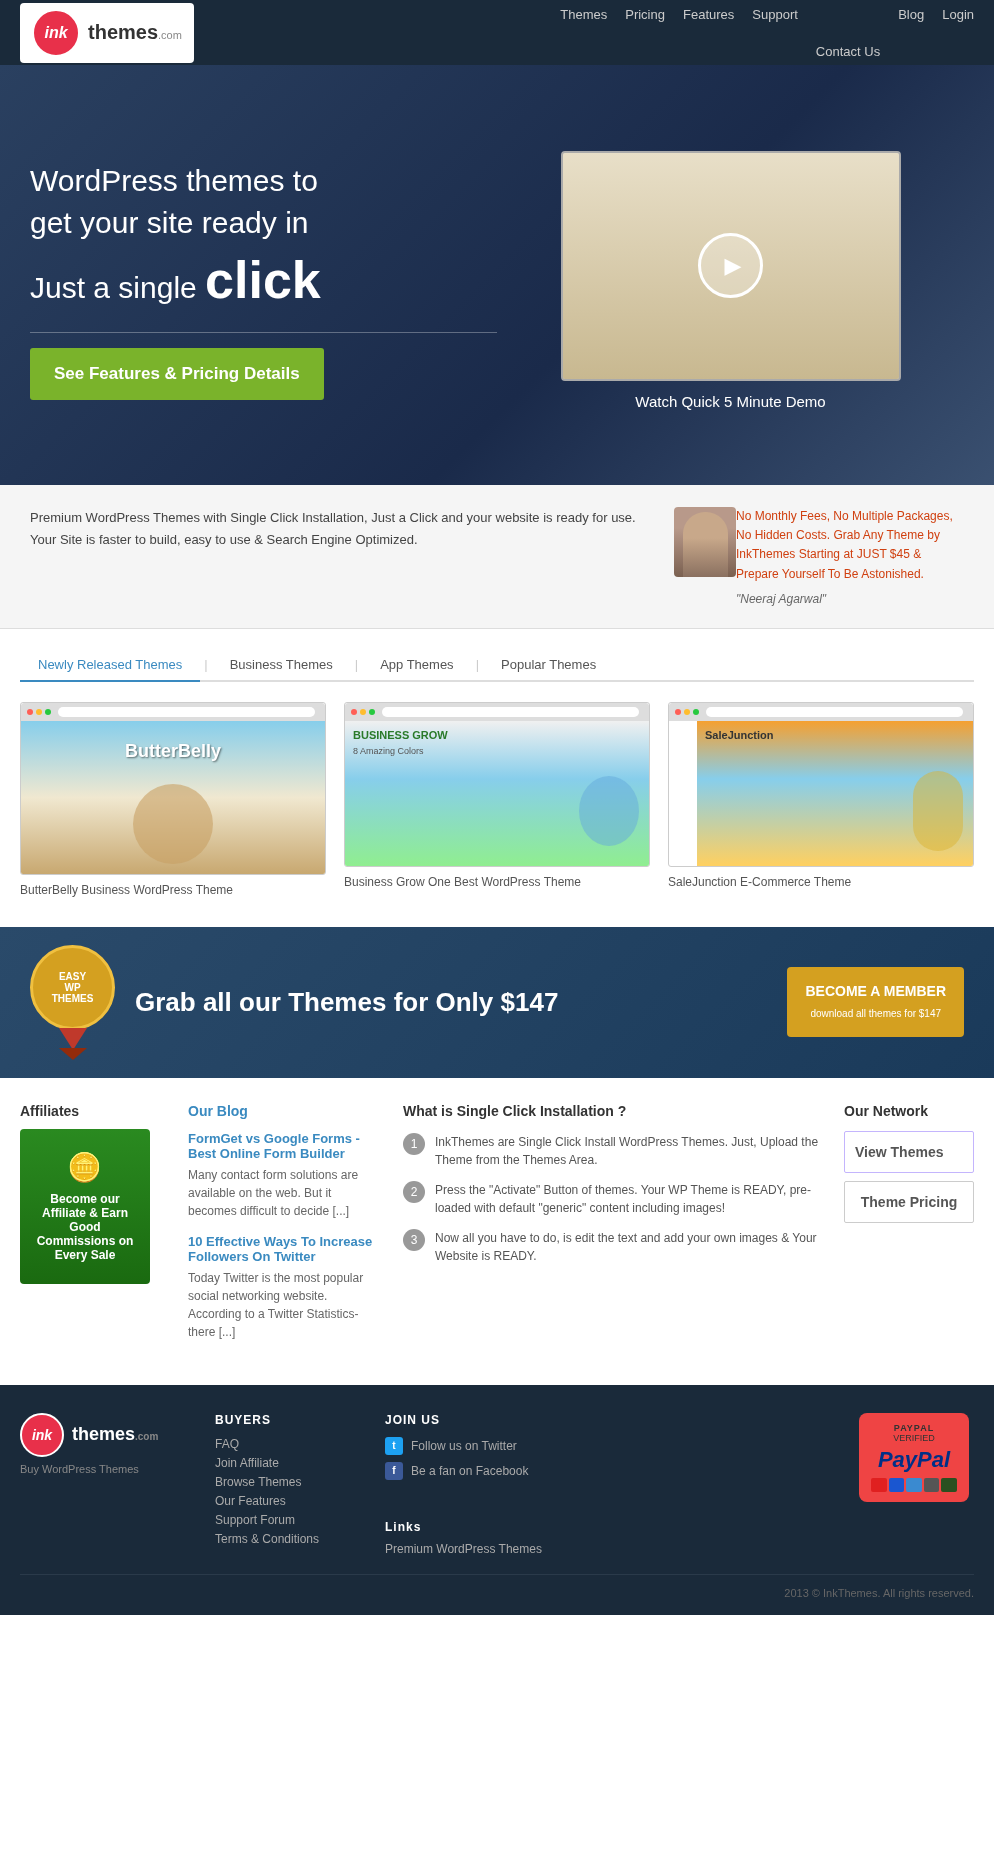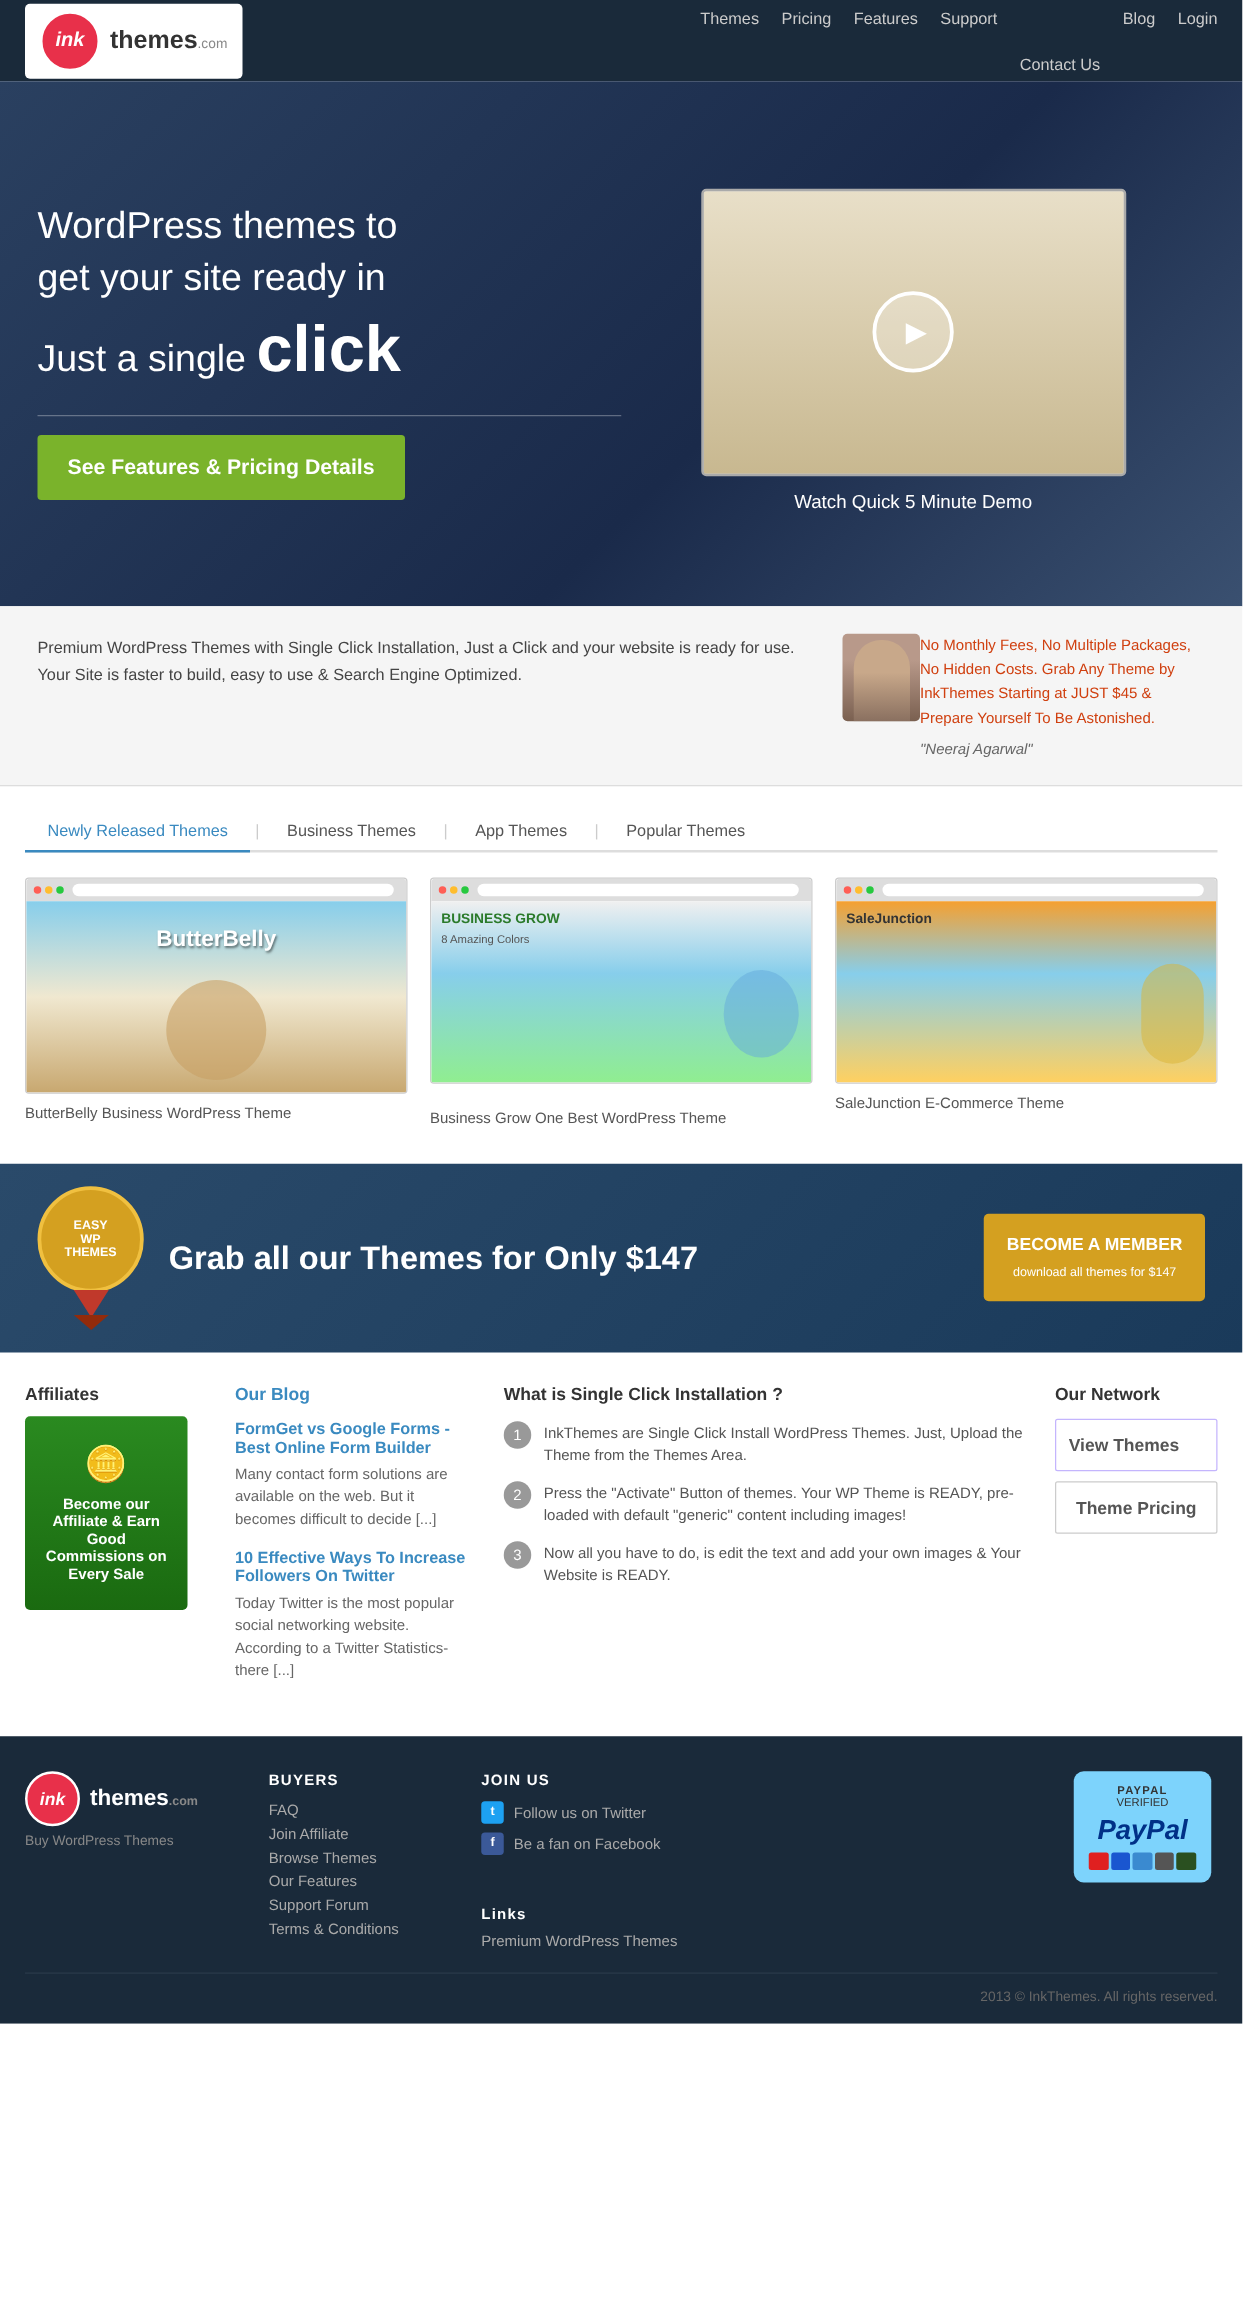--- a/index.html
+++ b/index.html
@@ -91,21 +91,21 @@
           </div>
         <div style="height:153px; background:linear-gradient(180deg,#87CEEB 0%,#f0e8d0 50%,#c8a870 100%); display:flex; align-items:center; justify-content:center; position:relative;">
           <div style="position:absolute; top:20px; left:50%; transform:translateX(-50%); font-size:18px; color:white; font-weight:bold; text-shadow:1px 1px 2px rgba(0,0,0,0.5);">ButterBelly</div>
           <div style="width:80px; height:80px; background:rgba(200,160,100,0.6); border-radius:50%; position:absolute; bottom:10px;"></div>
         </div>
       </div>
       <p style="font-size:12px; color:#555;">ButterBelly Business WordPress Theme</p>
     </div>
 
     <div style="flex:1; cursor:pointer;">
-      <div style="border:1px solid #ccc; border-radius:3px; overflow:hidden; margin-bottom:20px;">
+      <div style="border:1px solid #ccc; border-radius:3px; overflow:hidden; margin-bottom:8px;">
         <div class="browser-bar">
             <div class="browser-dot dot-r"></div>
             <div class="browser-dot dot-y"></div>
             <div class="browser-dot dot-g"></div>
             <div class="browser-url"></div>
           </div>
         <div style="height:145px; background:linear-gradient(180deg,#f0f0f0 0%,#87CEEB 40%,#90ee90 100%); display:flex; align-items:flex-start; padding:5px; position:relative;">
           <div style="position:absolute; top:8px; left:8px; font-size:11px; font-weight:bold; color:#2a7a2a;">BUSINESS GROW</div>
           <div style="position:absolute; top:25px; left:8px; font-size:9px; color:#555;">8 Amazing Colors</div>
           <div style="position:absolute; bottom:20px; right:10px; width:60px; height:70px; background:rgba(100,170,220,0.5); border-radius:50%;"></div>
@@ -115,21 +115,21 @@
     </div>
 
     <div style="flex:1; cursor:pointer;">
       <div style="border:1px solid #ccc; border-radius:3px; overflow:hidden; margin-bottom:8px;">
         <div class="browser-bar">
             <div class="browser-dot dot-r"></div>
             <div class="browser-dot dot-y"></div>
             <div class="browser-dot dot-g"></div>
             <div class="browser-url"></div>
           </div>
-        <div style="height:145px; background:linear-gradient(180deg,#f5a030 0%,#87CEEB 40%,#ffd060 100%); display:flex; align-items:center; justify-content:center; position:relative;">
+        <div style="height:145px; background:linear-gradient(180deg,#f5a030 0%,#87CEEB 40%,#ffd060 100%); display:flex; align-items:center; justify-content:center; position:relative;margin-left:28px;">
           <div style="position:absolute; top:8px; left:8px; font-size:11px; font-weight:bold; color:#333;">SaleJunction</div>
           <div style="position:absolute; bottom:15px; right:10px; width:50px; height:80px; background:rgba(220,180,50,0.5); border-radius:25px;"></div>
         </div>
       </div>
       <p style="font-size:12px; color:#555;">SaleJunction E-Commerce Theme</p>
     </div>
   </div>
 </section>
 
 <div style="background:linear-gradient(135deg,#2a4a6a,#1a3a5a); padding:18px 30px; display:flex; align-items:center; gap:20px; margin:0 0 0;">
@@ -225,21 +225,21 @@
         <span style="width:18px; height:18px; background:#3b5998; border-radius:3px; display:flex; align-items:center; justify-content:center; color:white; font-size:10px; font-weight:bold;">f</span>
         <span>Be a fan on Facebook</span>
       </a>
       <h4 style="color:white; font-size:12px; font-weight:bold; margin-bottom:8px; letter-spacing:1px;margin-top:40px;">Links</h4>
       <a href="#" style="display:block; color:#aaa; text-decoration:none; font-size:12px;">Premium WordPress Themes</a>
     </div>
 
     <div style="flex:1;"></div>
 
     <div style="flex:0 0 120px; display:flex; flex-direction:column; align-items:center;">
-      <div style="background:#7dd3fc; border-radius:8px; padding:10px 12px; text-align:center; width:110px;">
+      <div style="background:#ef4444; border-radius:8px; padding:10px 12px; text-align:center; width:110px;">
         <div style="font-size:9px; font-weight:bold; color:#333; letter-spacing:1px;">PAYPAL</div>
         <div style="font-size:9px; color:#333; margin-bottom:4px;">VERIFIED</div>
         <div style="font-size:22px; font-weight:bold; color:#003087; font-style:italic;">PayPal</div>
         <div style="display:flex; gap:2px; margin-top:5px; justify-content:center;">
           <div style="width:22px; height:14px; background:#e02020; border-radius:2px;"></div>
           <div style="width:22px; height:14px; background:#1a56d0; border-radius:2px;"></div>
           <div style="width:22px; height:14px; background:#3a8ad0; border-radius:2px;"></div>
           <div style="width:22px; height:14px; background:#555; border-radius:2px;"></div>
           <div style="width:22px; height:14px; background:#2a5020; border-radius:2px;"></div>
         </div>

